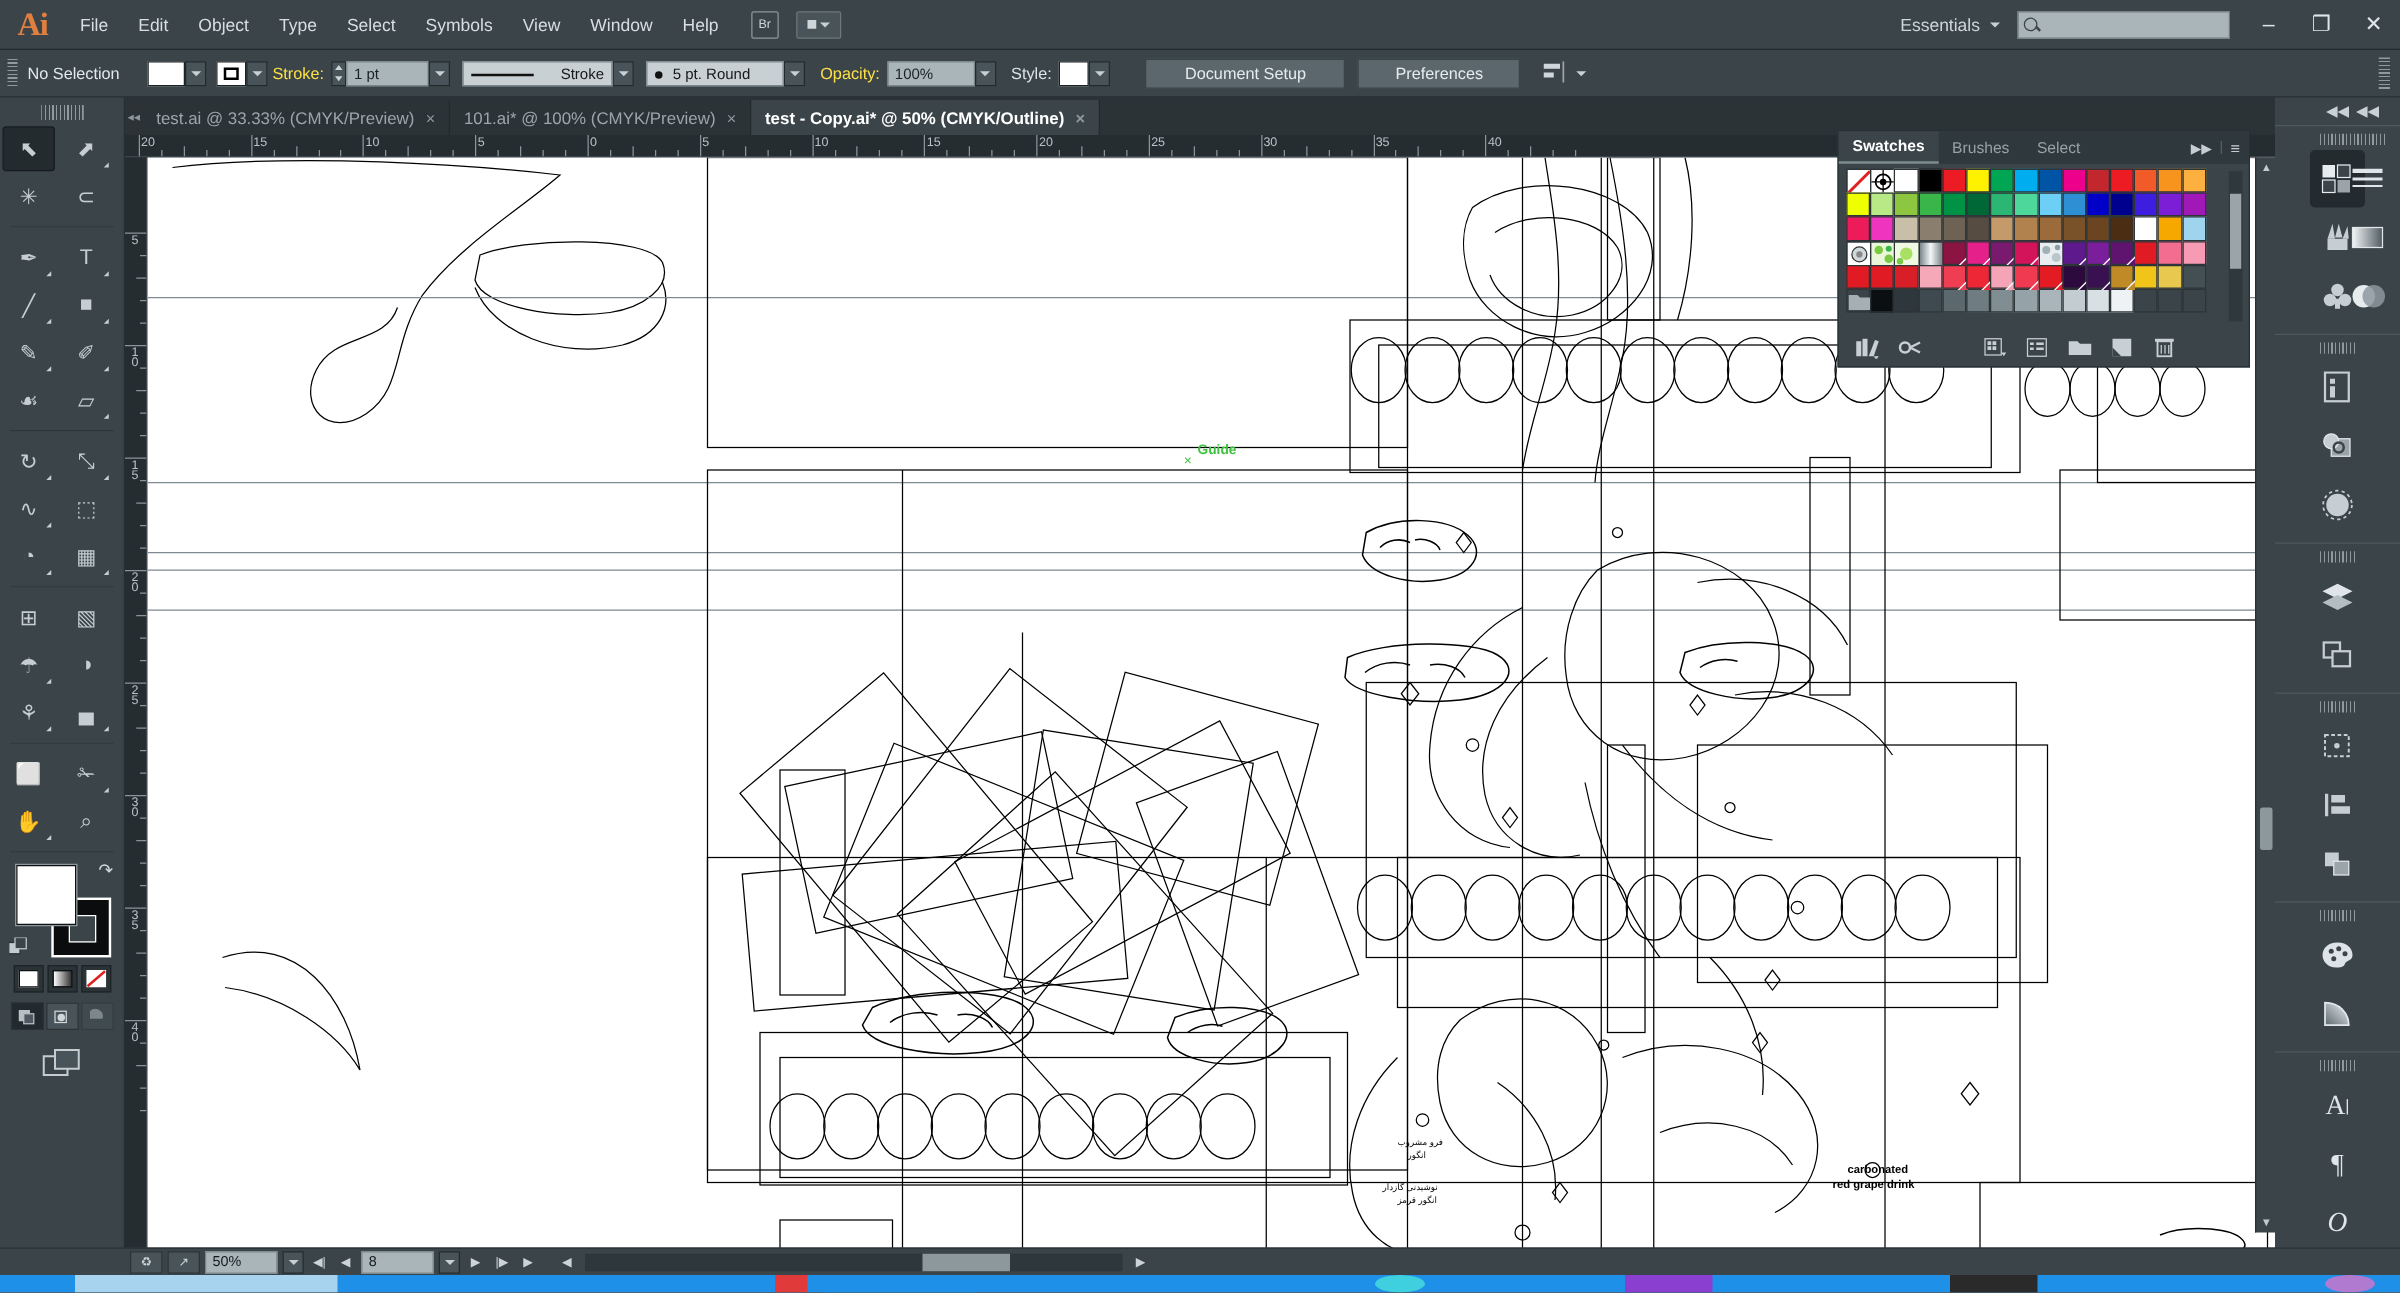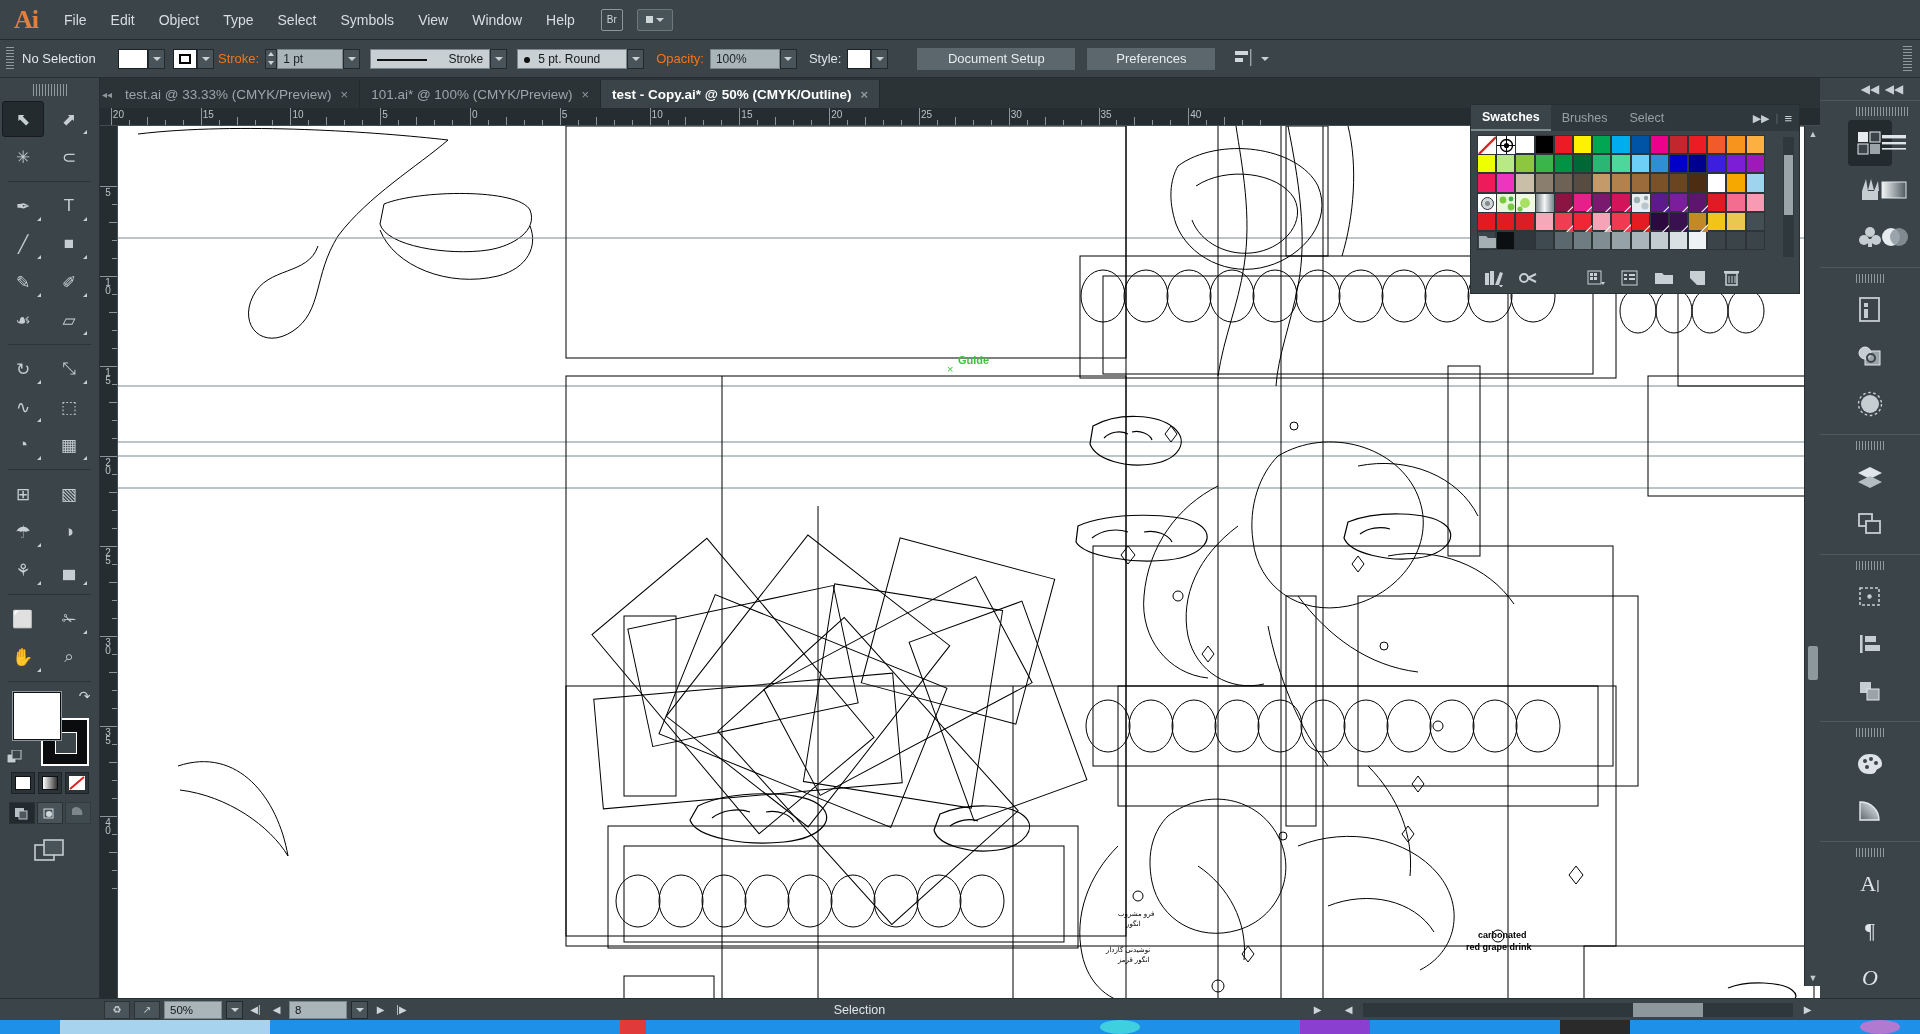--- a/index.html
+++ b/index.html
@@ -60,21 +60,21 @@
   }
   .gripper{ width:8px; height:24px; margin-right:8px;
     background:repeating-linear-gradient(to bottom,#8f9a9f 0 1px,transparent 1px 3px); }
   #no-selection{ font-size:13px; color:#e3e9ec; width:96px; }
   .swatch-box{ width:30px; height:20px; border:1px solid #1b2225; background:#fff; }
   .dd-btn{ width:17px; height:20px; background:#49545a; border:1px solid #222a2e;
            display:flex;align-items:center;justify-content:center; }
   .stroke-icon{ width:24px;height:20px;border:1px solid #1b2225;background:#fff;
            display:flex;align-items:center;justify-content:center;}
   .stroke-icon i{ width:12px;height:10px;border:2px solid #000; display:block;}
-  .lbl-orange{ color:#f97316; font-size:13px; margin:0 6px 0 4px; }
+  .lbl-orange{ color:#fde047; font-size:13px; margin:0 6px 0 4px; }
   .field{ height:20px; background:#a9b5b8; color:#1b2225; font-size:12px;
           display:flex; align-items:center; padding:0 5px; border:1px solid #7a868b; }
   .spin{ width:12px;height:20px;background:#49545a;border:1px solid #222a2e;
          display:flex;flex-direction:column;align-items:center;justify-content:space-around;}
   .spin div{ width:0;height:0;border-left:3px solid transparent;border-right:3px solid transparent; }
   .spin .up{ border-bottom:4px solid #ccd4d8; }
   .spin .dn{ border-top:4px solid #ccd4d8; }
   .profile-field{ width:120px;height:20px;background:#c8d0d3;border:1px solid #7a868b;
                   display:flex;align-items:center;justify-content:flex-end;padding-right:6px;
                   color:#14191c;font-size:12px;position:relative;}
@@ -219,20 +219,30 @@
   <div class="menu-item">View</div>
   <div class="menu-item">Window</div>
   <div class="menu-item">Help</div>
 
   <div id="br-btn">Br</div>
   <div id="arrange-btn">
     <div class="arr-sq"></div>
     <span class="caret"></span>
   </div>
 
+  <div id="menubar-right">
+    <span id="essentials">Essentials</span>
+    <span class="caret"></span>
+    <div id="search-box">
+      <div class="mag"></div>
+    </div>
+    <div class="wbtn">–</div>
+    <div class="wbtn">❐</div>
+    <div class="wbtn" id="wclose">✕</div>
+  </div>
 </div>
 
 <div id="controlbar">
   <div class="gripper"></div>
   <div id="no-selection">No Selection</div>
 
   <div class="swatch-box"></div>
   <div class="dd-btn">
       <span class="caret"></span>
     </div>
@@ -1276,21 +1286,20 @@
       <span class="caret"></span>
     </div>
   <div class="sb-nav">◀|</div>
   <div class="sb-nav">◀</div>
   <div class="sb-field" style="width:58px">8</div>
   <div class="dd-btn" style="height:18px">
       <span class="caret"></span>
     </div>
   <div class="sb-nav">▶</div>
   <div class="sb-nav">|▶</div>
-  <div id="sb-status">Selection</div>
   <div class="sb-nav">▶</div>
   <div style="width:6px"></div>
   <div class="sb-nav">◀</div>
   <div style="flex:0 0 430px;height:14px;background:#2e373b;margin:0 2px;position:relative">
     <div style="position:absolute;left:270px;top:0;width:70px;height:14px;background:#8d989d"></div>
   </div>
   <div class="sb-nav">▶</div>
   <div style="width:100px"></div>
 </div>
 

